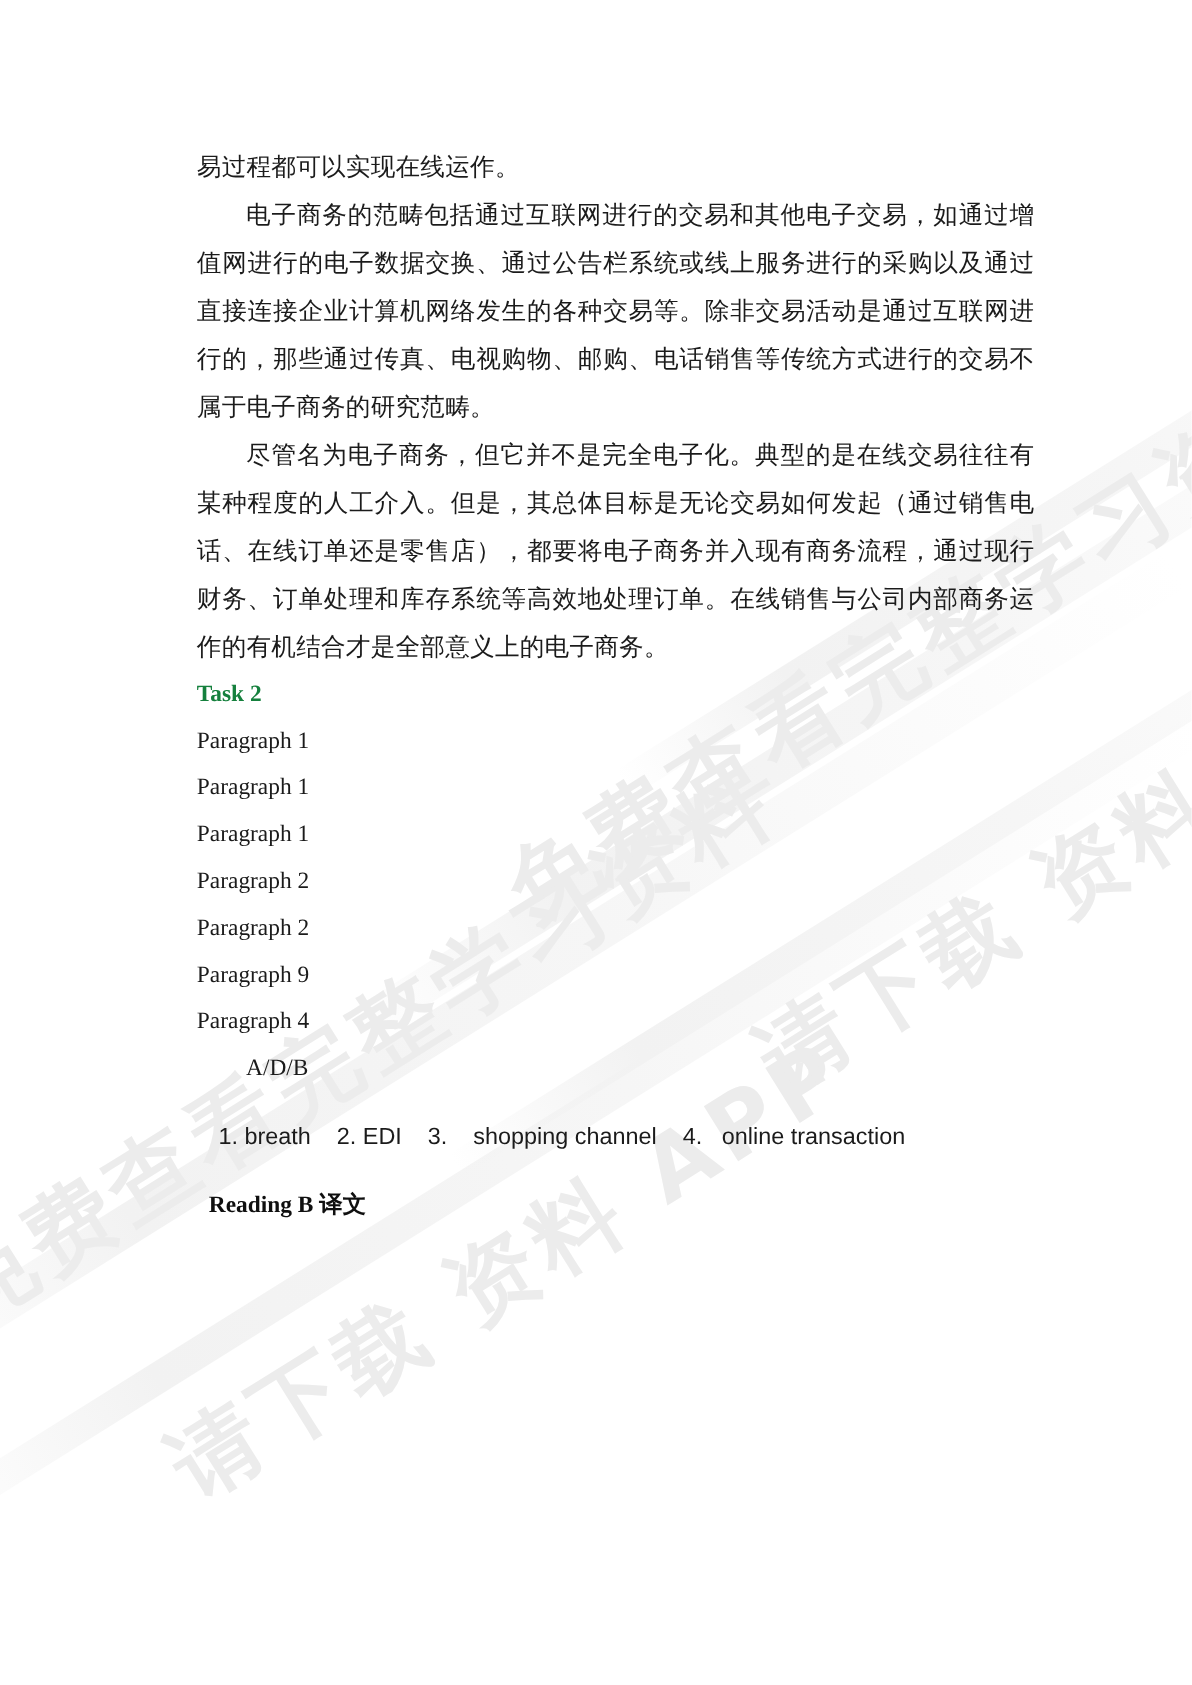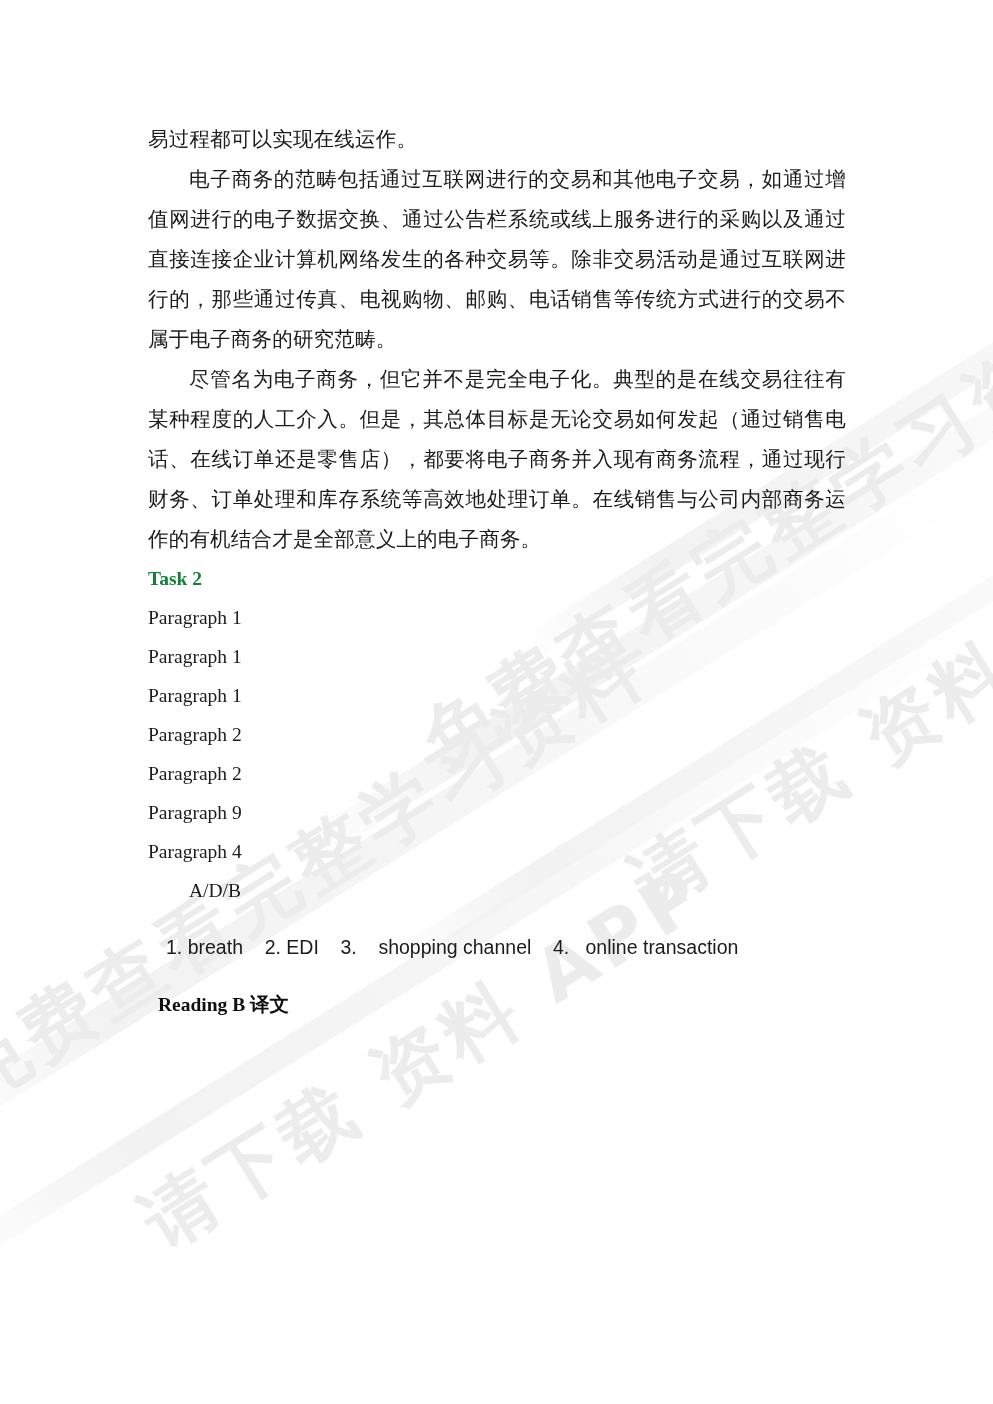--- a/index.html
+++ b/index.html
@@ -63,21 +63,21 @@
   
   .band1 { left: -80px; top: 1120px; width: 1250px; height: 34px; transform: rotate(-32deg); }
   .band2 { left: -60px; top: 1255px; width: 1250px; height: 26px; transform: rotate(-32deg); }
   .band3 { left: 300px; top: 840px;  width: 1100px; height: 30px; transform: rotate(-32deg); }
   .band4 { left: 380px; top: 960px;  width: 1000px; height: 22px; transform: rotate(-32deg); }
   .band5 { left: 520px; top: 640px;  width: 900px;  height: 26px; transform: rotate(-32deg); }
 
   
   #content {
     position: absolute;
-    left: 148px;
+    left: 164px;
     top: 0;
     width: 698px;
     z-index: 2;
   }
 
   
   .cn-para {
     margin: 0;
     font-family: "DejaVu Serif", "Liberation Serif", serif;
     font-size: 20.5px;

